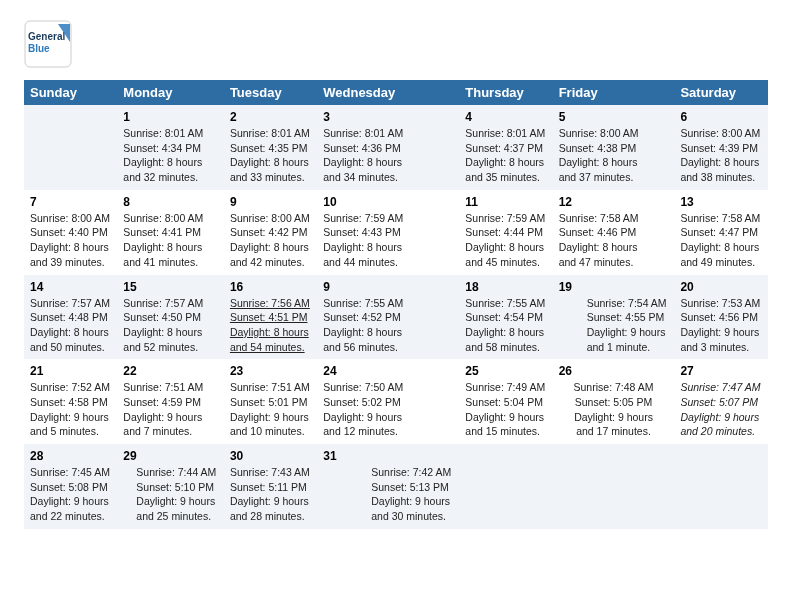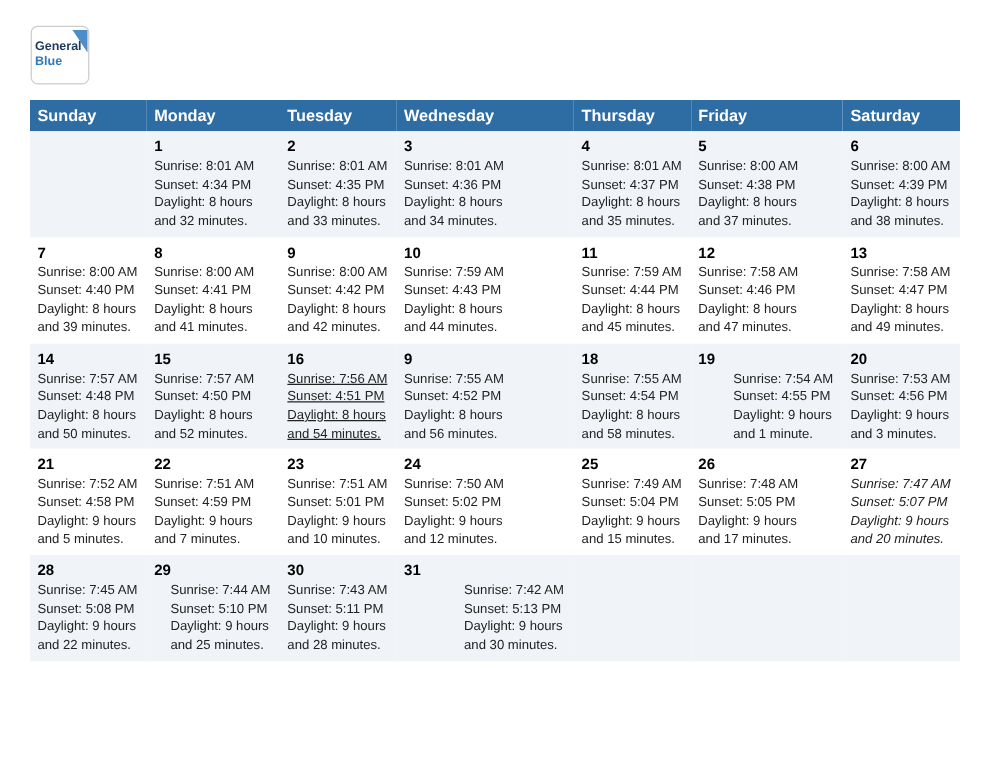--- a/index.html
+++ b/index.html
@@ -286,21 +286,21 @@
           </td>
           <td>
             <span class="day-num">25</span>
             <div class="cell-text" style="white-space: pre-line;">Sunrise: 7:49 AM
 Sunset: 5:04 PM
 Daylight: 9 hours
 and 15 minutes.</div>
           </td>
           <td>
             <span class="day-num">26</span>
-            <div class="cell-text" style="white-space: pre-line;">Sunrise: 7:48 AM
+            <div class="cell-text" style="white-space: pre-line; text-align: center;">Sunrise: 7:48 AM
 Sunset: 5:05 PM
 Daylight: 9 hours
 and 17 minutes.</div>
           </td>
           <td>
             <span class="day-num">27</span>
             <div class="cell-text" style="white-space: pre-line; font-style: italic;">Sunrise: 7:47 AM
 Sunset: 5:07 PM
 Daylight: 9 hours
 and 20 minutes.</div>

